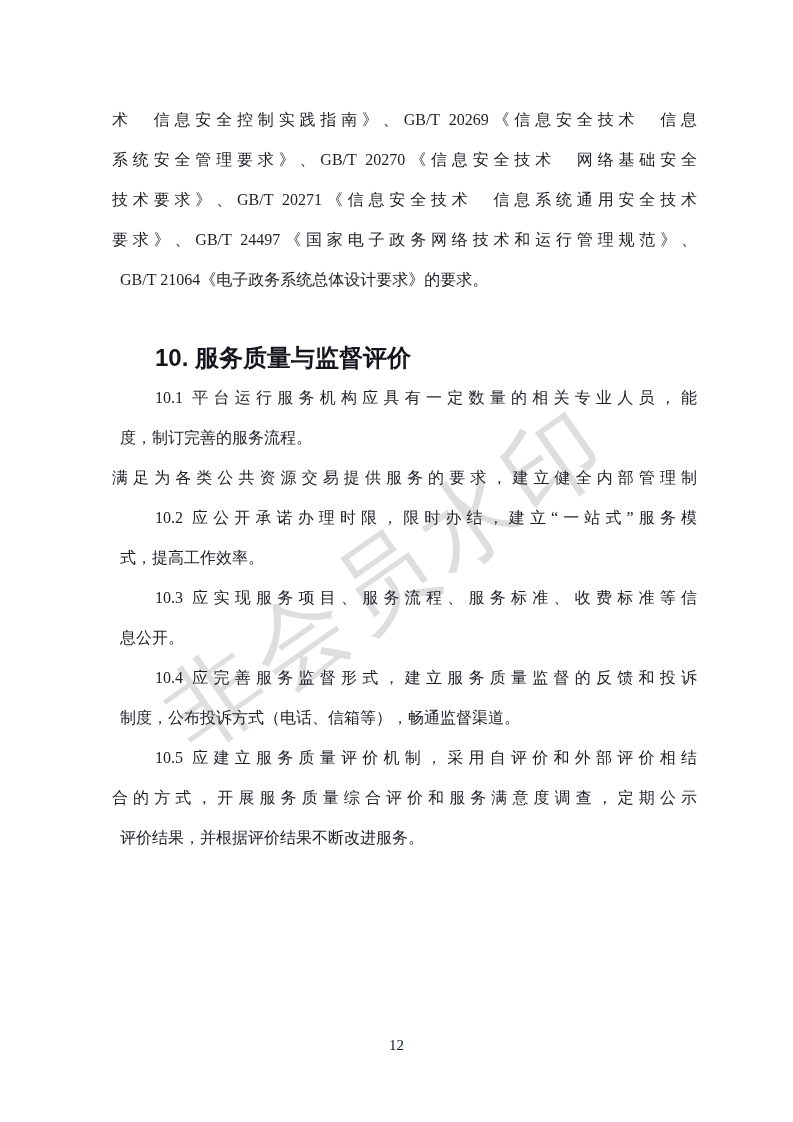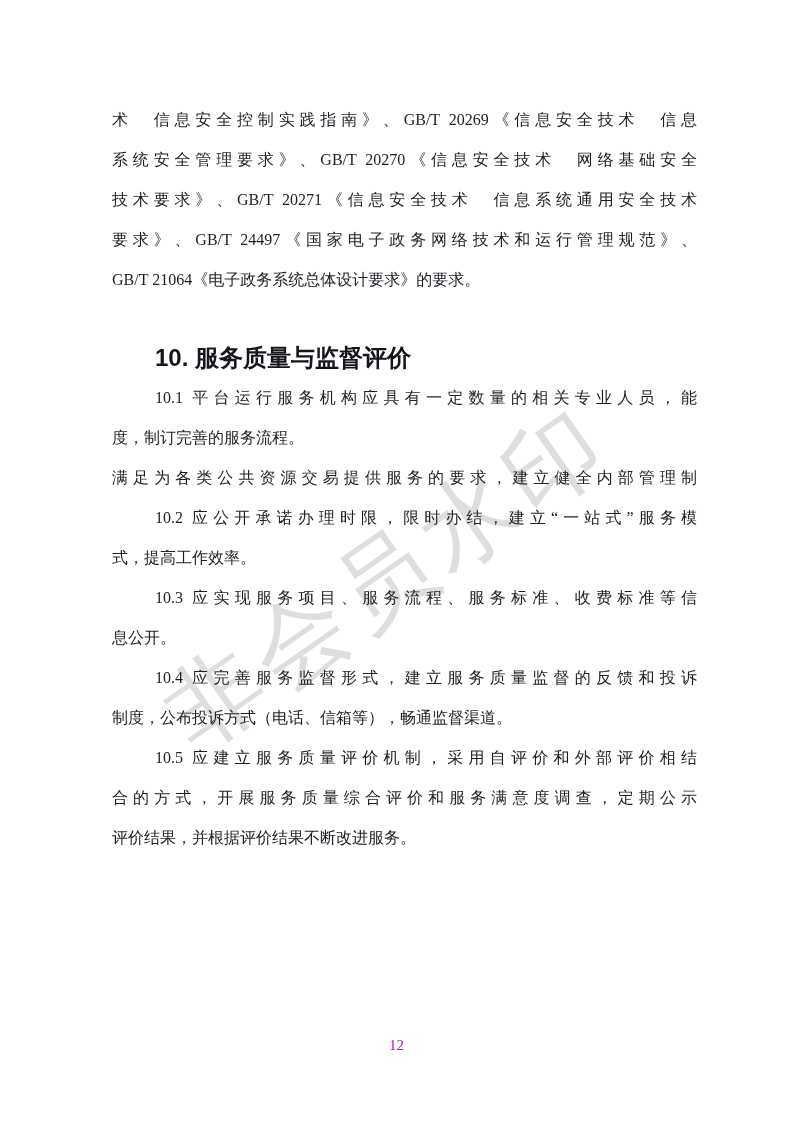--- a/index.html
+++ b/index.html
@@ -37,41 +37,42 @@
     font-size: 16px;
     line-height: 40px;
     height: 40px;
     text-align: justify;
     text-align-last: justify;
     overflow: hidden;
   }
   .line.last {
     text-align: right;
     text-align-last: left;
+    margin-left: 8px;
   }
   .line.indent { text-indent: 43px; font-family: Liberation Serif, serif; }
   .heading {
     margin: 38px 0 0 0;
     font-family: "Liberation Sans", "DejaVu Sans", sans-serif;
     font-weight: bold;
     font-size: 24px;
     line-height: 40px;
     height: 40px;
     text-indent: 43px;
     color: #15151d;
   }
   .page-number {
     position: absolute;
     top: 1034px;
     left: 0;
     width: 100%;
     text-align: center;
     font-size: 15px;
     line-height: 22px;
-    color: #a21caf;
+    color: #0f172a;
     z-index: 2;
   }
 </style>
 </head>
 <body>
 
 <div class="page">
 
   <div class="watermark">非会员水印</div>
 

